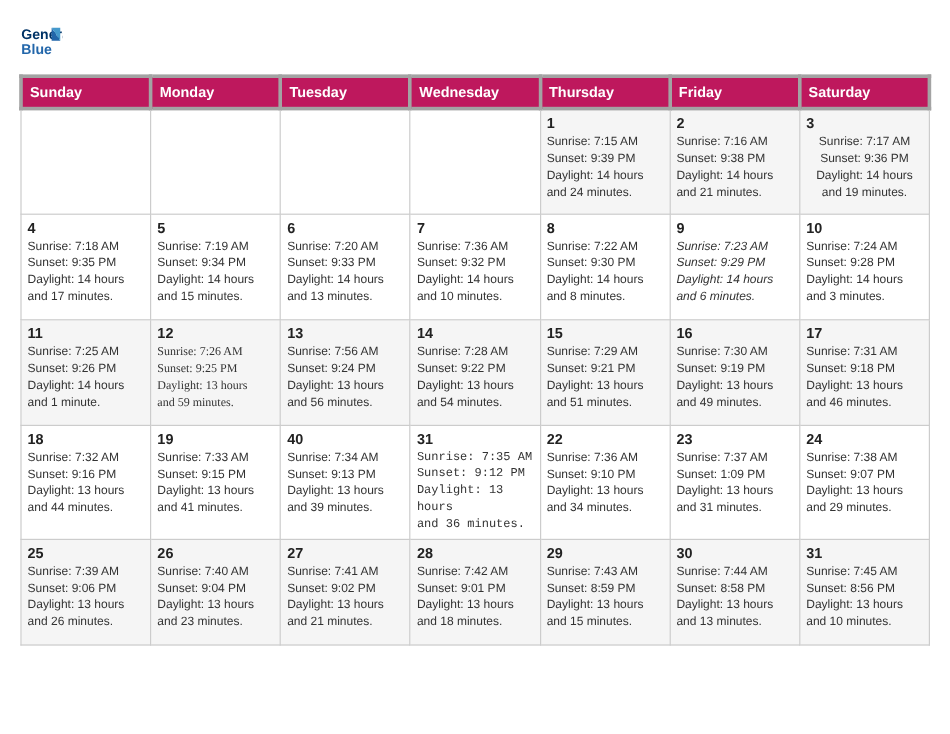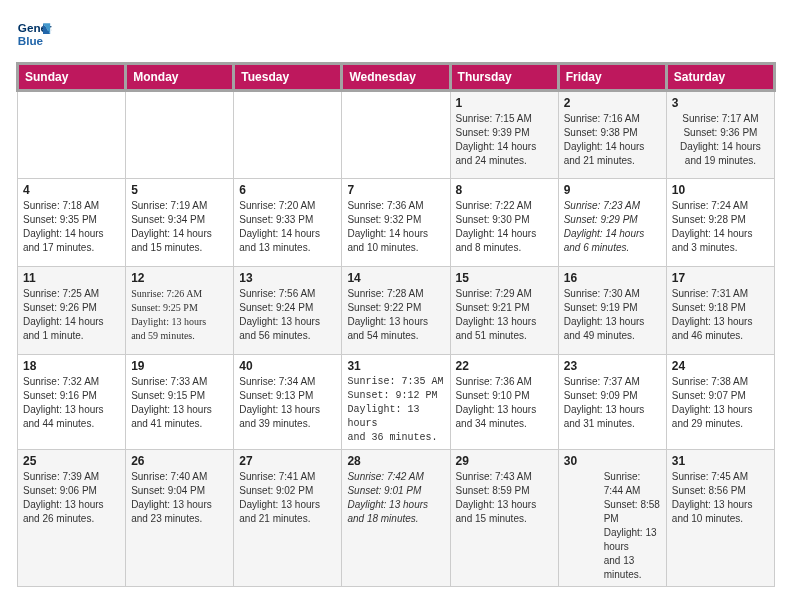--- a/index.html
+++ b/index.html
@@ -276,21 +276,21 @@
         <td>
           <span class="day-number">22</span>
           <div class="cell-content" style="white-space: pre-line;">Sunrise: 7:36 AM
 Sunset: 9:10 PM
 Daylight: 13 hours
 and 34 minutes.</div>
         </td>
         <td>
           <span class="day-number">23</span>
           <div class="cell-content" style="white-space: pre-line;">Sunrise: 7:37 AM
-Sunset: 9:09 PM
+Sunset: 1:09 PM
 Daylight: 13 hours
 and 31 minutes.</div>
         </td>
         <td>
           <span class="day-number">24</span>
           <div class="cell-content" style="white-space: pre-line;">Sunrise: 7:38 AM
 Sunset: 9:07 PM
 Daylight: 13 hours
 and 29 minutes.</div>
         </td>
@@ -312,35 +312,35 @@
         </td>
         <td>
           <span class="day-number">27</span>
           <div class="cell-content" style="white-space: pre-line;">Sunrise: 7:41 AM
 Sunset: 9:02 PM
 Daylight: 13 hours
 and 21 minutes.</div>
         </td>
         <td>
           <span class="day-number">28</span>
-          <div class="cell-content" style="white-space: pre-line; font-style: italic;">Sunrise: 7:42 AM
+          <div class="cell-content" style="white-space: pre-line;">Sunrise: 7:42 AM
 Sunset: 9:01 PM
 Daylight: 13 hours
 and 18 minutes.</div>
         </td>
         <td>
           <span class="day-number">29</span>
           <div class="cell-content" style="white-space: pre-line;">Sunrise: 7:43 AM
 Sunset: 8:59 PM
 Daylight: 13 hours
 and 15 minutes.</div>
         </td>
         <td>
           <span class="day-number">30</span>
-          <div class="cell-content" style="white-space: pre-line; margin-left: 40px;">Sunrise: 7:44 AM
+          <div class="cell-content" style="white-space: pre-line;">Sunrise: 7:44 AM
 Sunset: 8:58 PM
 Daylight: 13 hours
 and 13 minutes.</div>
         </td>
         <td>
           <span class="day-number">31</span>
           <div class="cell-content" style="white-space: pre-line;">Sunrise: 7:45 AM
 Sunset: 8:56 PM
 Daylight: 13 hours
 and 10 minutes.</div>

